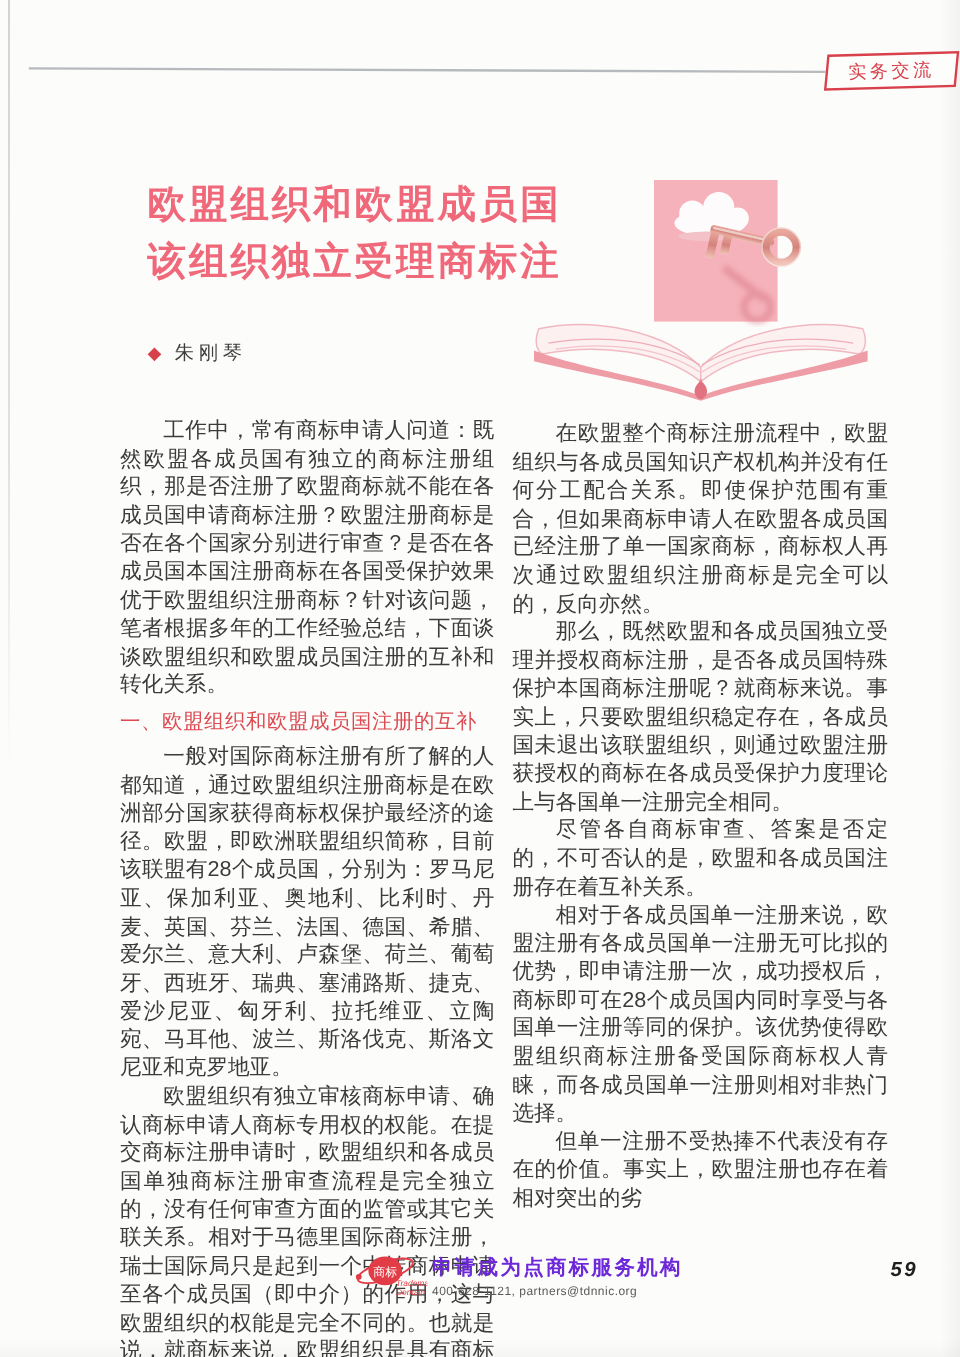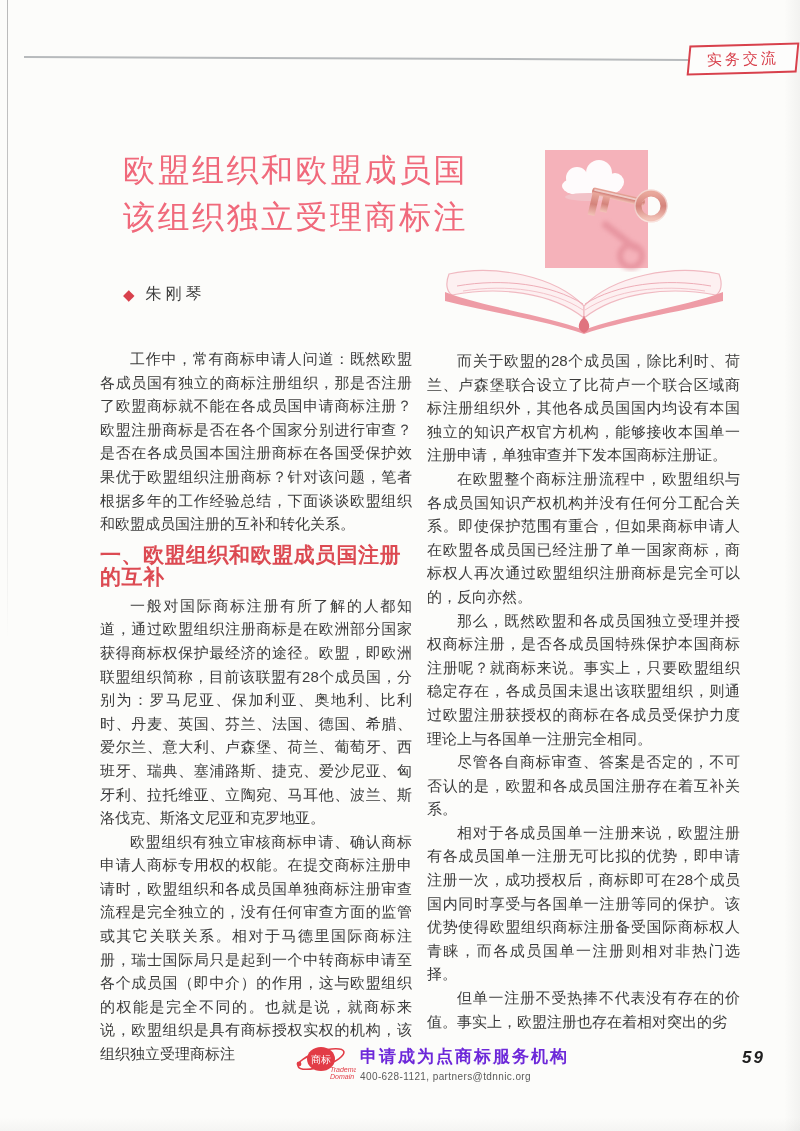--- a/index.html
+++ b/index.html
@@ -21,33 +21,33 @@
     background:#b7babc;transform:rotate(0.25deg);transform-origin:left center;}
   .tag-box{position:absolute;left:688px;top:44px;min-width:86px;height:24px;
     border:2px solid #d8414c;color:#d8414c;display:flex;align-items:center;justify-content:center;
     padding:1px 10px;font-size:15px;letter-spacing:3px;
     transform:rotate(-1.6deg) skewX(-7deg);background:#fdfdfc;}
   .tag-box .tag-text{transform:skewX(7deg);white-space:nowrap;}
 
   
   .article-title{position:absolute;left:123px;top:147px;
     font-size:32px;line-height:47px;letter-spacing:2.5px;
-    color:#f0697b;font-weight:400;}
+    color:#f0697b;font-weight:700;}
   .author-row{position:absolute;left:123px;top:284px;display:flex;align-items:center;gap:11px;}
   .author-diamond{color:#d8414c;font-size:15px;line-height:1;}
   .author-name{font-size:16px;color:#3d3d3d;letter-spacing:4px;}
 
   
   .col{position:absolute;width:313px;}
   .col-left{left:100px;top:347px;width:312px;}
   .col-right{left:427px;top:140px;}
-  .col p{margin:0;font-size:15px;line-height:23.6px;text-align:justify;
+  .col p{margin:0;font-size:18px;line-height:23.6px;text-align:justify;
     text-indent:2em;color:#3b3b3b;}
   .col p.noindent{text-indent:0;}
-  .section-heading{margin:8px 0 6px;font-size:21px;font-weight:bold;
+  .section-heading{margin:8px 0 6px;font-size:17px;font-weight:normal;
     color:#dc4a52;letter-spacing:0.5px;line-height:22px;}
 
   
   .illus{width:313px;height:202px;margin-bottom:3px;}
 
   
   .footer-logo{position:absolute;left:294px;top:1042px;width:62px;height:40px;}
   .footer-block{position:absolute;left:360px;top:1045px;}
   .footer-service{font-size:17px;font-weight:bold;color:#6d28d9;letter-spacing:2px;}
   .footer-contact{font-size:10px;color:#5a5a5a;margin-top:3px;letter-spacing:0.4px;}
@@ -131,21 +131,20 @@
         <path d="M30 146 C 76 138, 124 144, 156 164" fill="none" stroke="#eeadb7" stroke-width="1"></path>
         <path d="M284 146 C 238 138, 190 144, 158 164" fill="none" stroke="#eeadb7" stroke-width="1"></path>
         <path d="M36 151 C 80 144, 126 150, 156 170" fill="none" stroke="#f3c3ca" stroke-width="1"></path>
         <path d="M278 151 C 234 144, 188 150, 158 170" fill="none" stroke="#f3c3ca" stroke-width="1"></path>
         <path d="M18 152 C 60 168, 122 176, 157 190 C 192 176, 254 168, 296 152 L 296 161 C 252 172, 194 181, 157 194 C 120 181, 62 172, 18 161 Z" fill="#ee9ca6"></path>
         <path d="M157 176 L 157 192" stroke="#e78b96" stroke-width="2" opacity="0.7"></path>
         <path d="M157 177 C 150 183, 150 190, 157 193 C 164 190, 164 183, 157 177 Z" fill="#e0737f"></path>
       </g>
     </svg>
 
-    <p>而关于欧盟的28个成员国，除比利时、荷兰、卢森堡联合设立了比荷卢一个联合区域商标注册组织外，其他各成员国国内均设有本国独立的知识产权官方机构，能够接收本国单一注册申请，单独审查并下发本国商标注册证。</p>
     <p>在欧盟整个商标注册流程中，欧盟组织与各成员国知识产权机构并没有任何分工配合关系。即使保护范围有重合，但如果商标申请人在欧盟各成员国已经注册了单一国家商标，商标权人再次通过欧盟组织注册商标是完全可以的，反向亦然。</p>
     <p>那么，既然欧盟和各成员国独立受理并授权商标注册，是否各成员国特殊保护本国商标注册呢？就商标来说。事实上，只要欧盟组织稳定存在，各成员国未退出该联盟组织，则通过欧盟注册获授权的商标在各成员受保护力度理论上与各国单一注册完全相同。</p>
     <p>尽管各自商标审查、答案是否定的，不可否认的是，欧盟和各成员国注册存在着互补关系。</p>
     <p>相对于各成员国单一注册来说，欧盟注册有各成员国单一注册无可比拟的优势，即申请注册一次，成功授权后，商标即可在28个成员国内同时享受与各国单一注册等同的保护。该优势使得欧盟组织商标注册备受国际商标权人青睐，而各成员国单一注册则相对非热门选择。</p>
     <p>但单一注册不受热捧不代表没有存在的价值。事实上，欧盟注册也存在着相对突出的劣</p>
   </div>
 
   <svg class="footer-logo" viewBox="0 0 62 40">
     <ellipse cx="27" cy="17" rx="14" ry="12" fill="#e23c46"></ellipse>
     <ellipse cx="27" cy="17" rx="24" ry="7.5" fill="none" stroke="#e23c46" stroke-width="1.6" transform="rotate(-18 27 17)"></ellipse>

